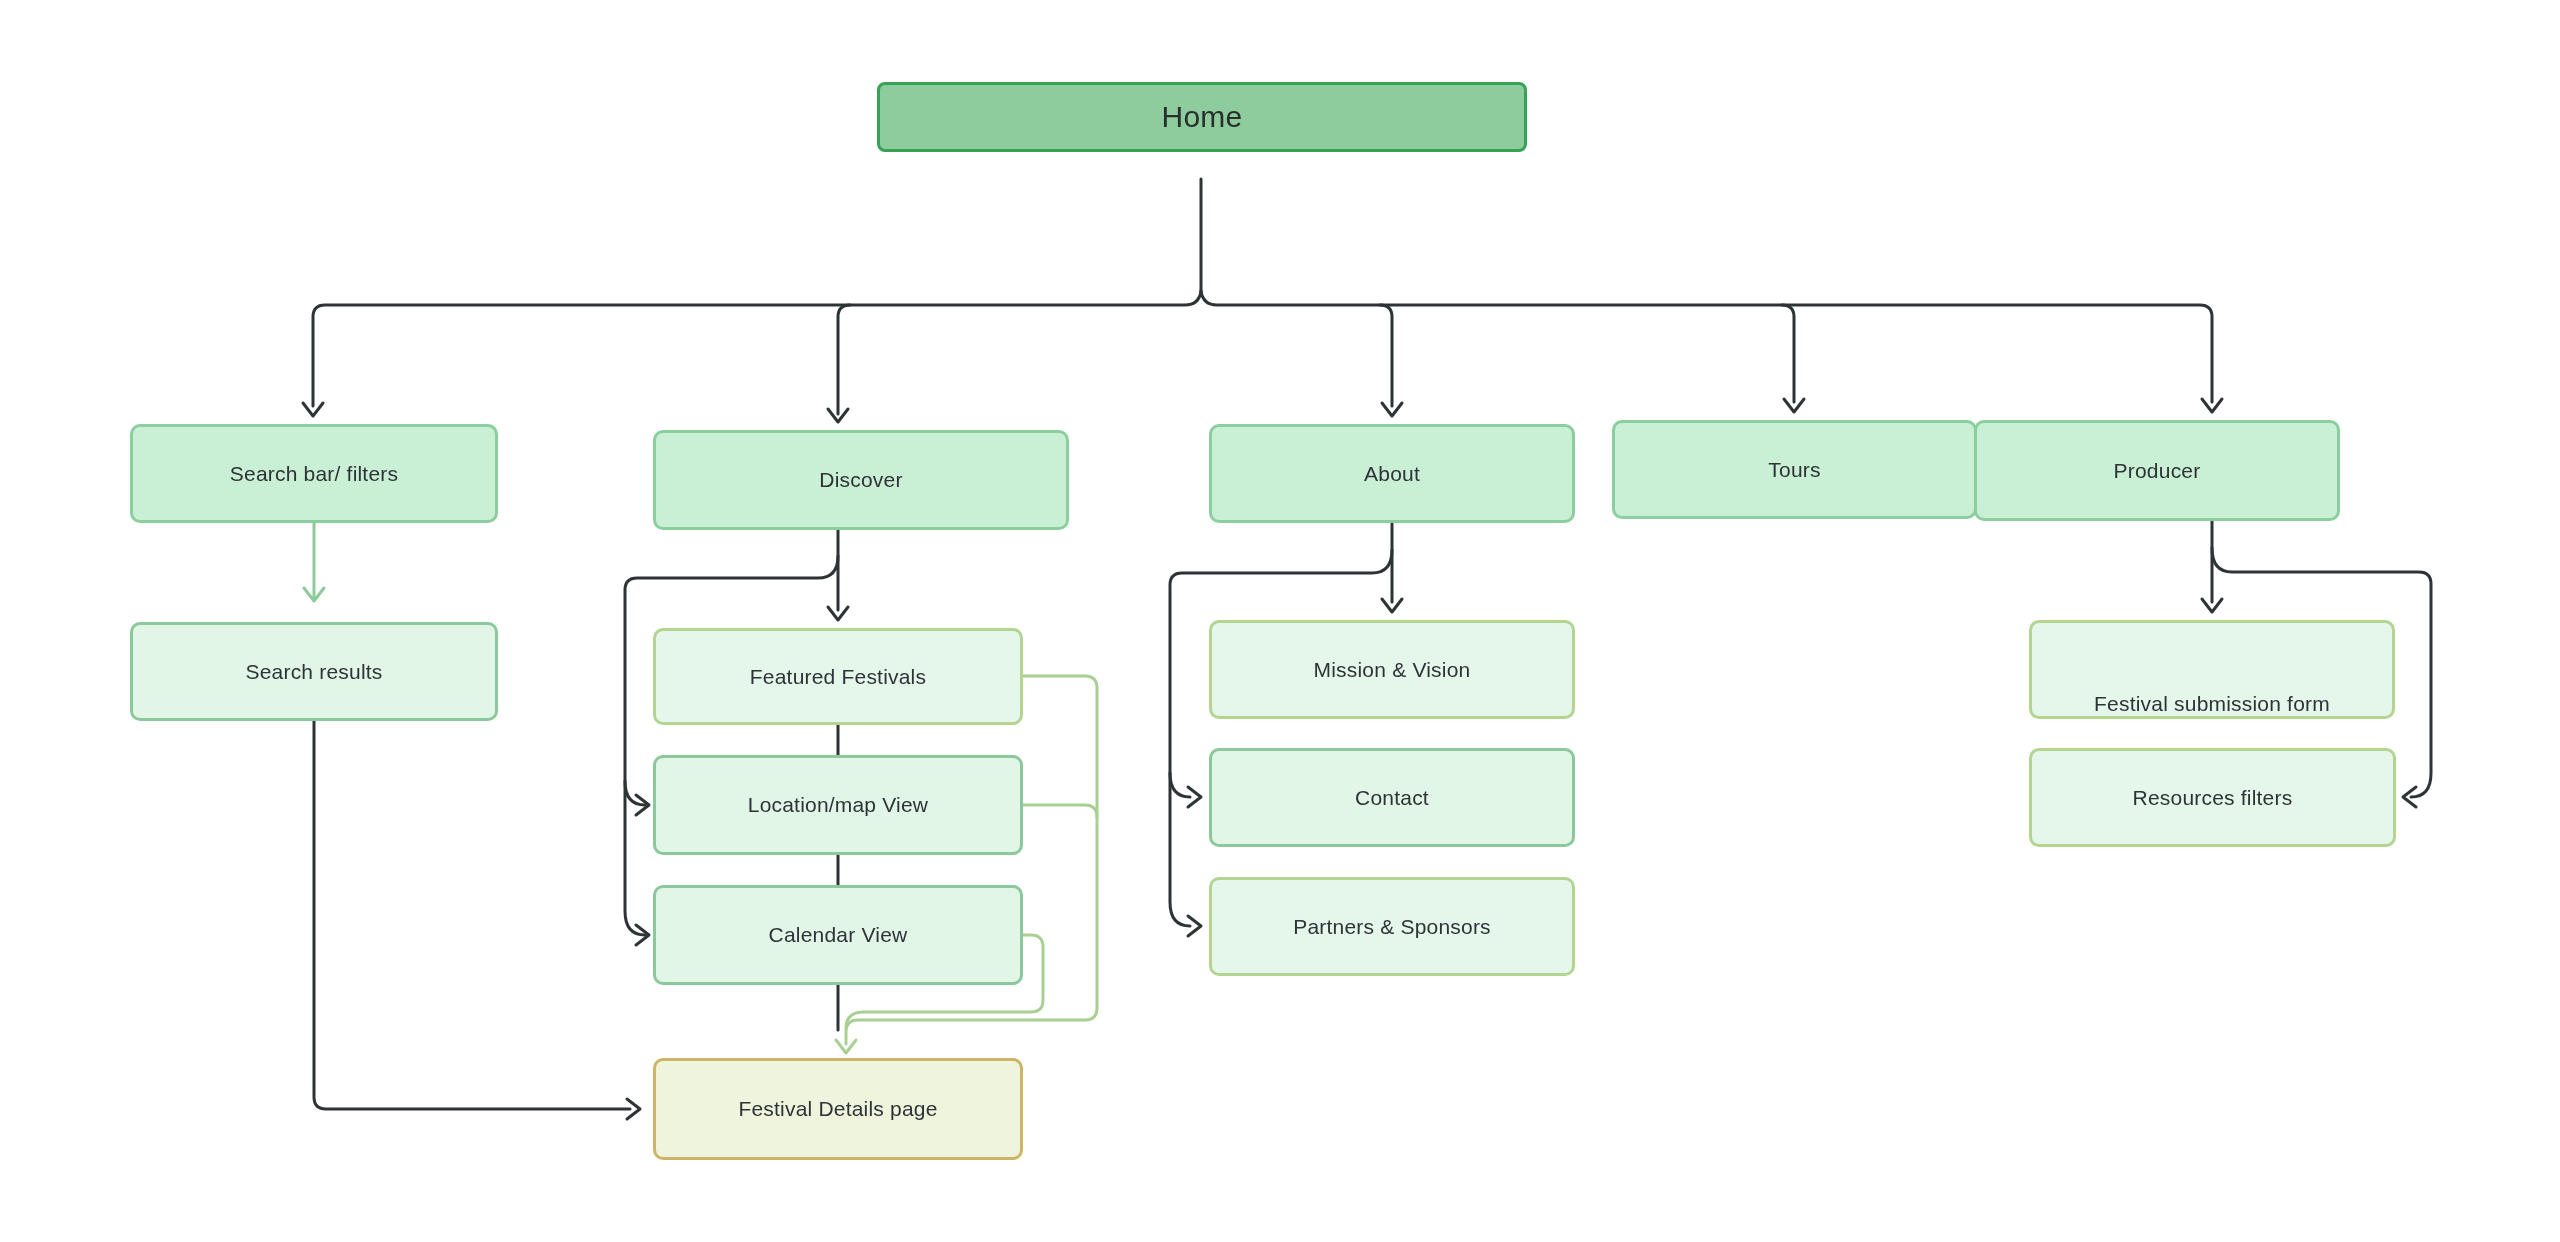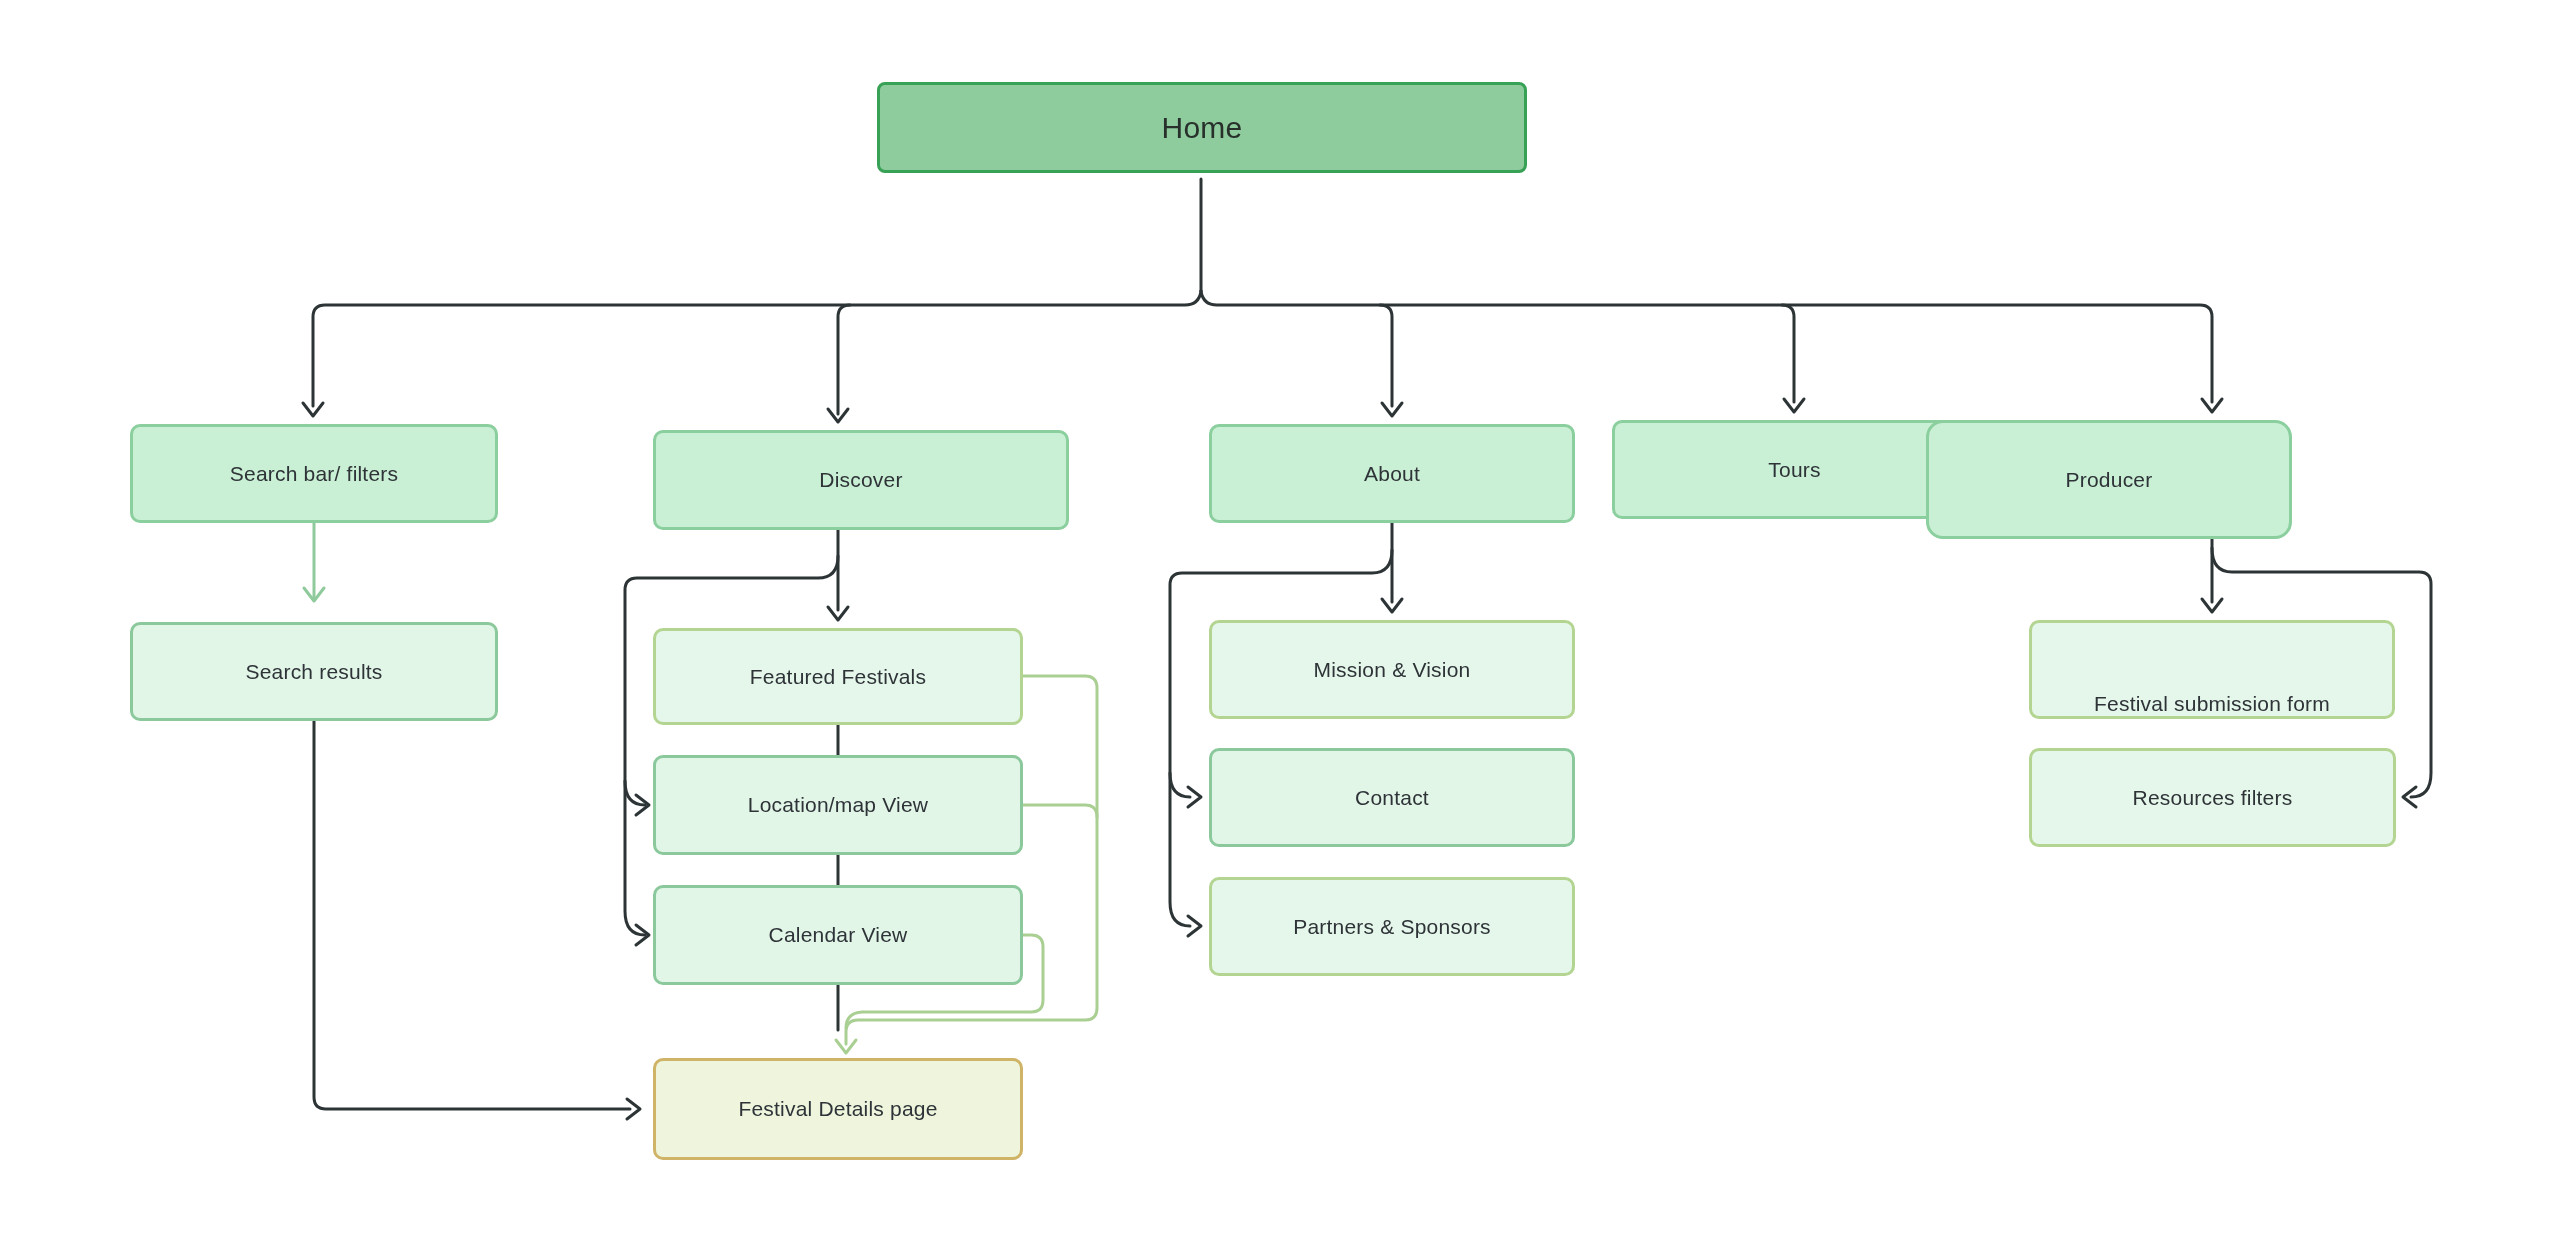--- a/index.html
+++ b/index.html
@@ -115,37 +115,37 @@
     <path class="c-green" d="M304 588 L314 601 L324 588"></path>
     <path class="c-dark" d="M314 721 L314 1097 Q314 1109 326 1109 L630 1109"></path>
     <path class="c-dark" d="M627 1099 L640 1109 L627 1119"></path>
 
     <path class="c-olive" d="M1023 676 L1085 676 Q1097 676 1097 688 L1097 1008 Q1097 1020 1085 1020 L858 1020 Q846 1020 846 1032 L846 1044"></path>
     <path class="c-olive" d="M1023 805 L1085 805 Q1097 805 1097 817"></path>
     <path class="c-olive" d="M1023 935 L1031 935 Q1043 935 1043 947 L1043 1000 Q1043 1012 1031 1012 L862 1012 Q846 1013 846 1028"></path>
     <path class="c-olive" d="M836 1040 L846 1053 L856 1040"></path>
   </svg>
 
-  <div class="node root" style="left:877px; top:82px; width:650px; height:91px;">
+  <div class="node root" style="left:877px; top:82px; width:650px; height:70px;">
     <span>Home</span>
   </div>
 
   <div class="node branch" style="left:130px; top:424px; width:368px; height:99px;">
     <span>Search bar/ filters</span>
   </div>
   <div class="node branch" style="left:653px; top:430px; width:416px; height:100px;">
     <span>Discover</span>
   </div>
   <div class="node branch" style="left:1209px; top:424px; width:366px; height:99px;">
     <span>About</span>
   </div>
   <div class="node branch" style="left:1612px; top:420px; width:365px; height:99px;">
     <span>Tours</span>
   </div>
-  <div class="node branch" style="left:1926px; top:420px; width:366px; height:119px;border-radius:17px;">
+  <div class="node branch" style="left:1974px; top:420px; width:366px; height:101px;">
     <span>Producer</span>
   </div>
 
   <div class="node leaf-green" style="left:130px; top:622px; width:368px; height:99px;">
     <span>Search results</span>
   </div>
 
   <div class="node leaf-olive" style="left:653px; top:628px; width:370px; height:97px;">
     <span>Featured Festivals</span>
   </div>

